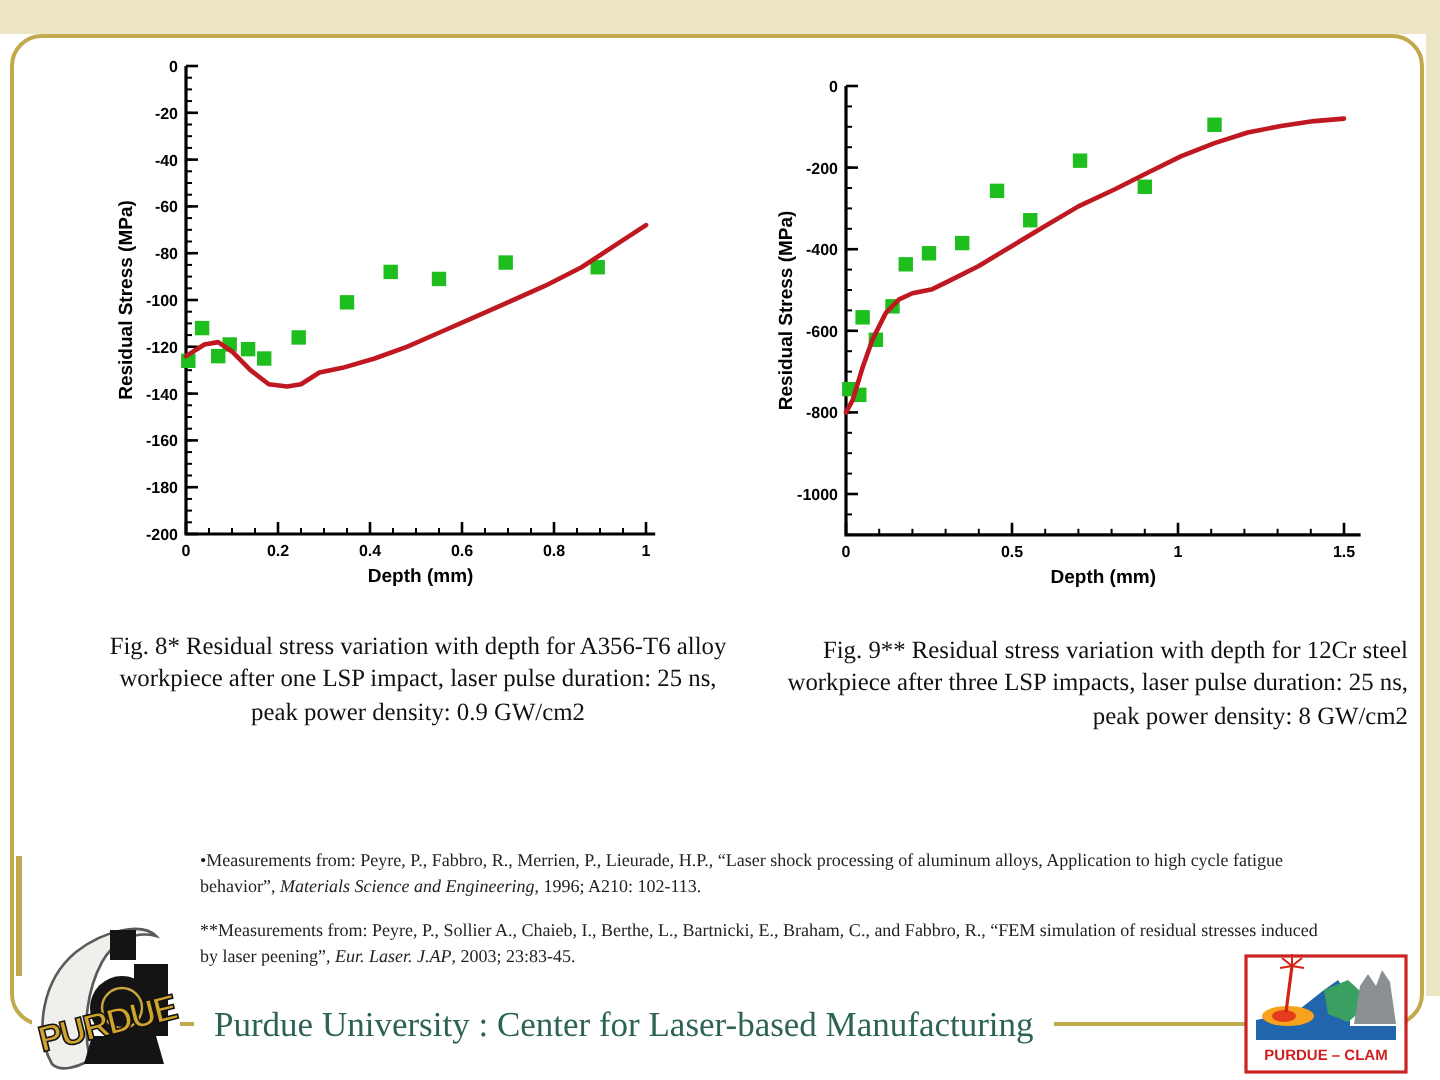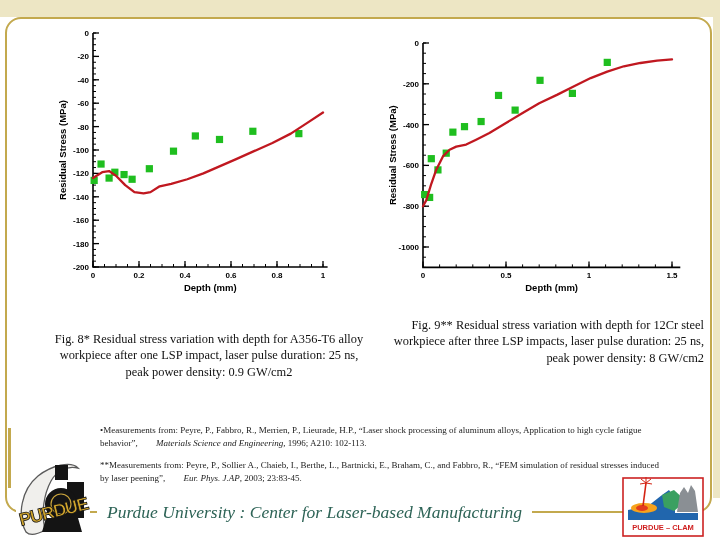--- a/index.html
+++ b/index.html
@@ -11,28 +11,28 @@
          border:2px solid #C3A94E;border-radius:16px;z-index:1;}
   .accent-bar{position:absolute;left:8px;top:428px;width:3px;height:60px;background:#C3A94E;z-index:2;}
   .bottom-strip{position:absolute;left:0;top:515px;width:720px;height:25px;background:#fff;z-index:2;}
   svg.chart{position:absolute;overflow:visible;z-index:3;}
   #fig8{left:55px;top:18px;width:290px;height:285px;}
   #fig9{left:400px;top:18px;width:300px;height:285px;}
   .tick-label{font:bold 8px "Liberation Sans",sans-serif;fill:#000;}
   .axis-title{font:bold 9.5px "Liberation Sans",sans-serif;fill:#000;}
   .caption{position:absolute;font-family:"Liberation Serif",serif;font-size:12.4px;line-height:1.32;
            text-align:center;color:#111;z-index:3;}
-  .cap8{left:50px;top:331px;width:318px;}
+  .cap8{left:50px;top:315px;width:318px;}
   .cap9{left:392px;top:317px;width:312px;text-align:right;}
   .refs{position:absolute;left:100px;top:424px;width:565px;font-family:"Liberation Serif",serif;
         font-size:9px;line-height:1.45;color:#222;z-index:3;}
   .ref2{margin-top:9px;}
-  .it{font-style:italic;margin-left:16px;}
+  .it{font-style:italic;}
   .footer-text{position:absolute;left:97px;top:497px;height:30px;line-height:30px;padding:0 10px;
-               background:#fff;font-family:"Liberation Serif",serif;font-style:italic;
+               background:#fff;font-family:"Liberation Serif",serif;
                font-size:17.5px;color:#2D6356;white-space:nowrap;z-index:5;text-align:right;}
   .logo{position:absolute;z-index:6;}
   #train-logo{left:16px;top:458px;}
   #clam-logo{left:622px;top:477px;}
 </style>
 </head>
 <body>
 
 <div class="band-top"></div>
 <div class="band-right"></div>
@@ -231,21 +231,21 @@
     <rect x="168.8" y="71.78800000000001" width="7.2" height="7.2" fill="#1FBE1F"></rect>
     <rect x="203.66000000000003" y="40.779999999999994" width="7.2" height="7.2" fill="#1FBE1F"></rect>
     <polyline points="23,188.2 26.32,182.07999999999998 31.3,165.76 36.28,151.684 42.92,138.42399999999998 49.56,131.692 56.2,128.632 66.16,126.592 76.12,121.696 89.4,114.964 106,104.96799999999999 122.6,94.972 139.2,85.17999999999999 157.46,76.612 174.06,68.24799999999999 190.66,60.088 207.26000000000002,53.56 223.85999999999999,48.256 240.46,44.992 257.05999999999995,42.544 272,41.32" fill="none" stroke="#C01820" stroke-width="2.3" stroke-linejoin="round" stroke-linecap="round"></polyline>
   </svg>
 
 <div class="caption cap8">Fig. 8*  Residual stress variation with depth for A356-T6 alloy workpiece after one LSP impact, laser pulse duration: 25 ns, peak power density: 0.9 GW/cm2</div>
 <div class="caption cap9">Fig. 9** Residual stress variation with depth for 12Cr steel workpiece after three LSP impacts, laser pulse duration: 25 ns, peak power density: 8 GW/cm2</div>
 
 <div class="refs">
   <div class="ref1"><span>•Measurements from: Peyre, P., Fabbro, R., Merrien, P., Lieurade, H.P., “Laser shock processing of aluminum alloys, Application to high cycle fatigue behavior”, </span><span class="it">Materials Science and Engineering</span><span>, 1996; A210: 102-113.</span></div>
-  <div class="ref2"><span>**Measurements from: Peyre, P., Sollier A., Chaieb, I., Berthe, L., Bartnicki, E., Braham, C., and Fabbro, R., “FEM simulation of residual stresses induced by laser peening”, </span><span class="it">Eur. Phys. J.AP</span><span>, 2003;  23:83-45.</span></div>
+  <div class="ref2"><span>**Measurements from: Peyre, P., Sollier A., Chaieb, I., Berthe, L., Bartnicki, E., Braham, C., and Fabbro, R., “FEM simulation of residual stresses induced by laser peening”, </span><span class="it">Eur. Laser. J.AP</span><span>, 2003;  23:83-45.</span></div>
 </div>
 
 <div class="footer-text">Purdue University :  Center for Laser-based Manufacturing</div>
 
 <svg id="train-logo" class="logo" width="74" height="82">
   <rect x="0" y="0" width="74" height="82" fill="#ffffff"></rect>
   <path d="M10,74 C1,58 5,32 22,18 C36,7 55,3 62,10 C50,7 40,14 35,23 C28,36 25,54 29,72 C22,76 14,78 10,74 Z" fill="#f0efec" stroke="#5a5a5a" stroke-width="1.3"></path>
   <rect x="39" y="7" width="13" height="15" fill="#141414"></rect>
   <rect x="51" y="24" width="17" height="36" fill="#141414"></rect>
   <circle cx="45" cy="46" r="16" fill="#141414"></circle>

